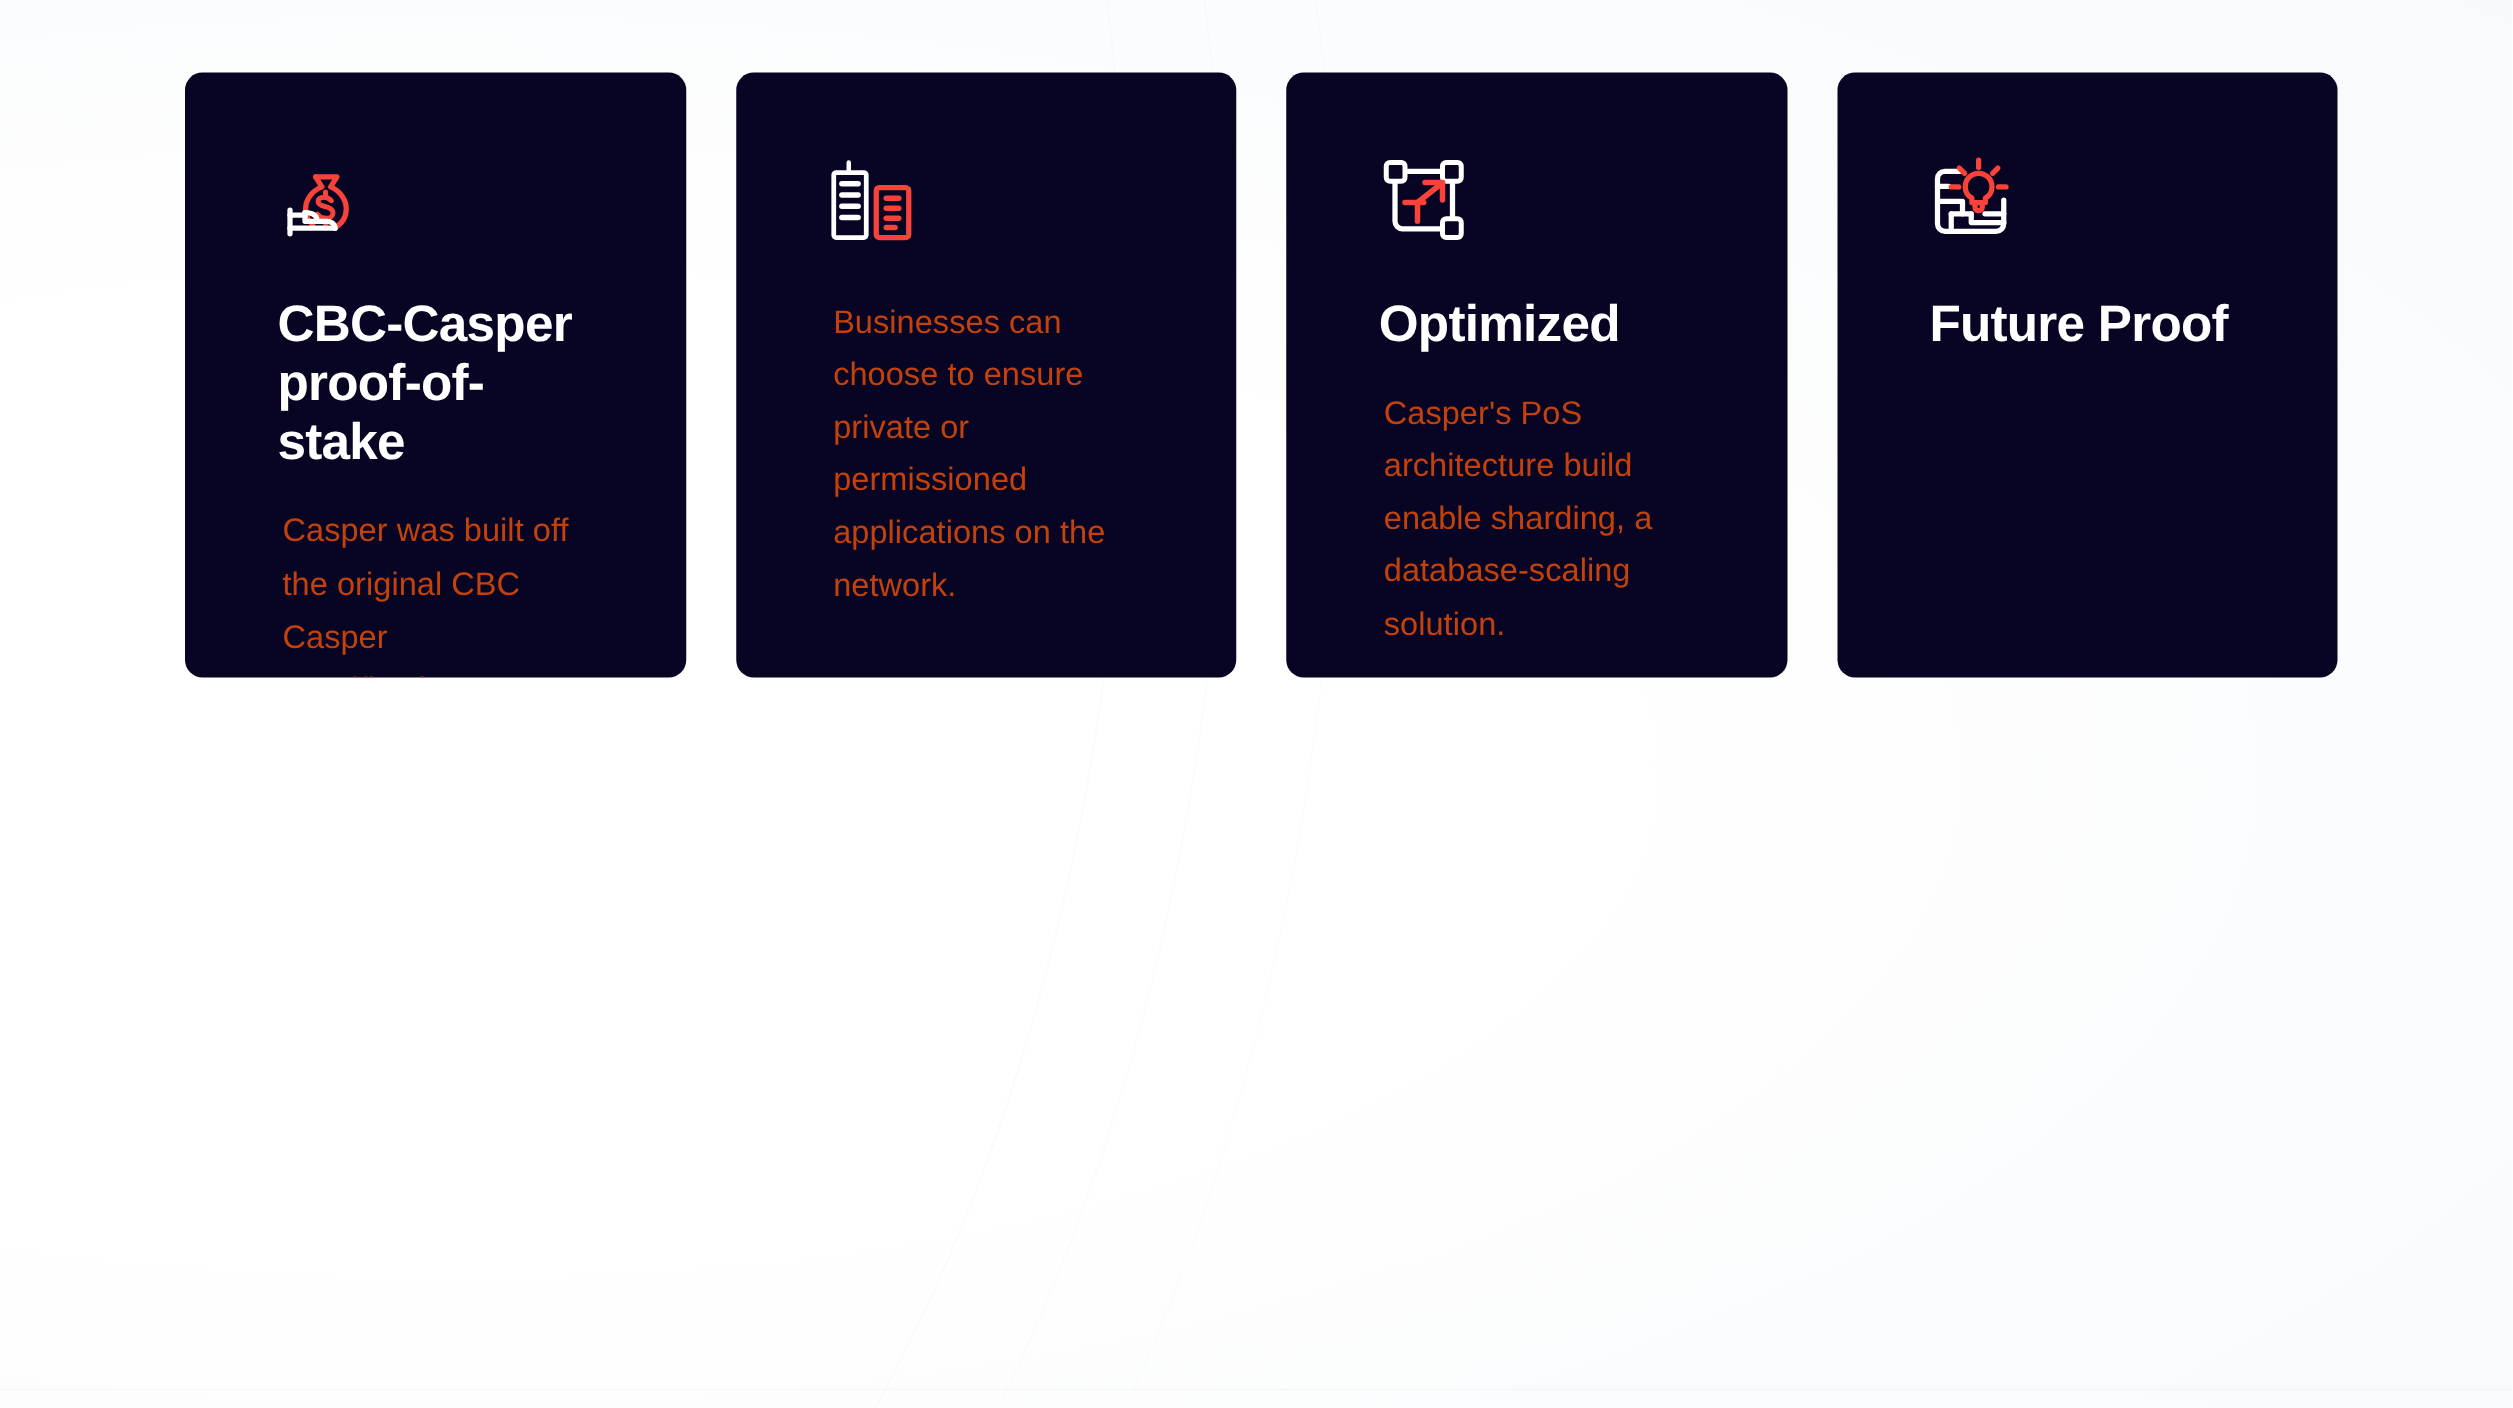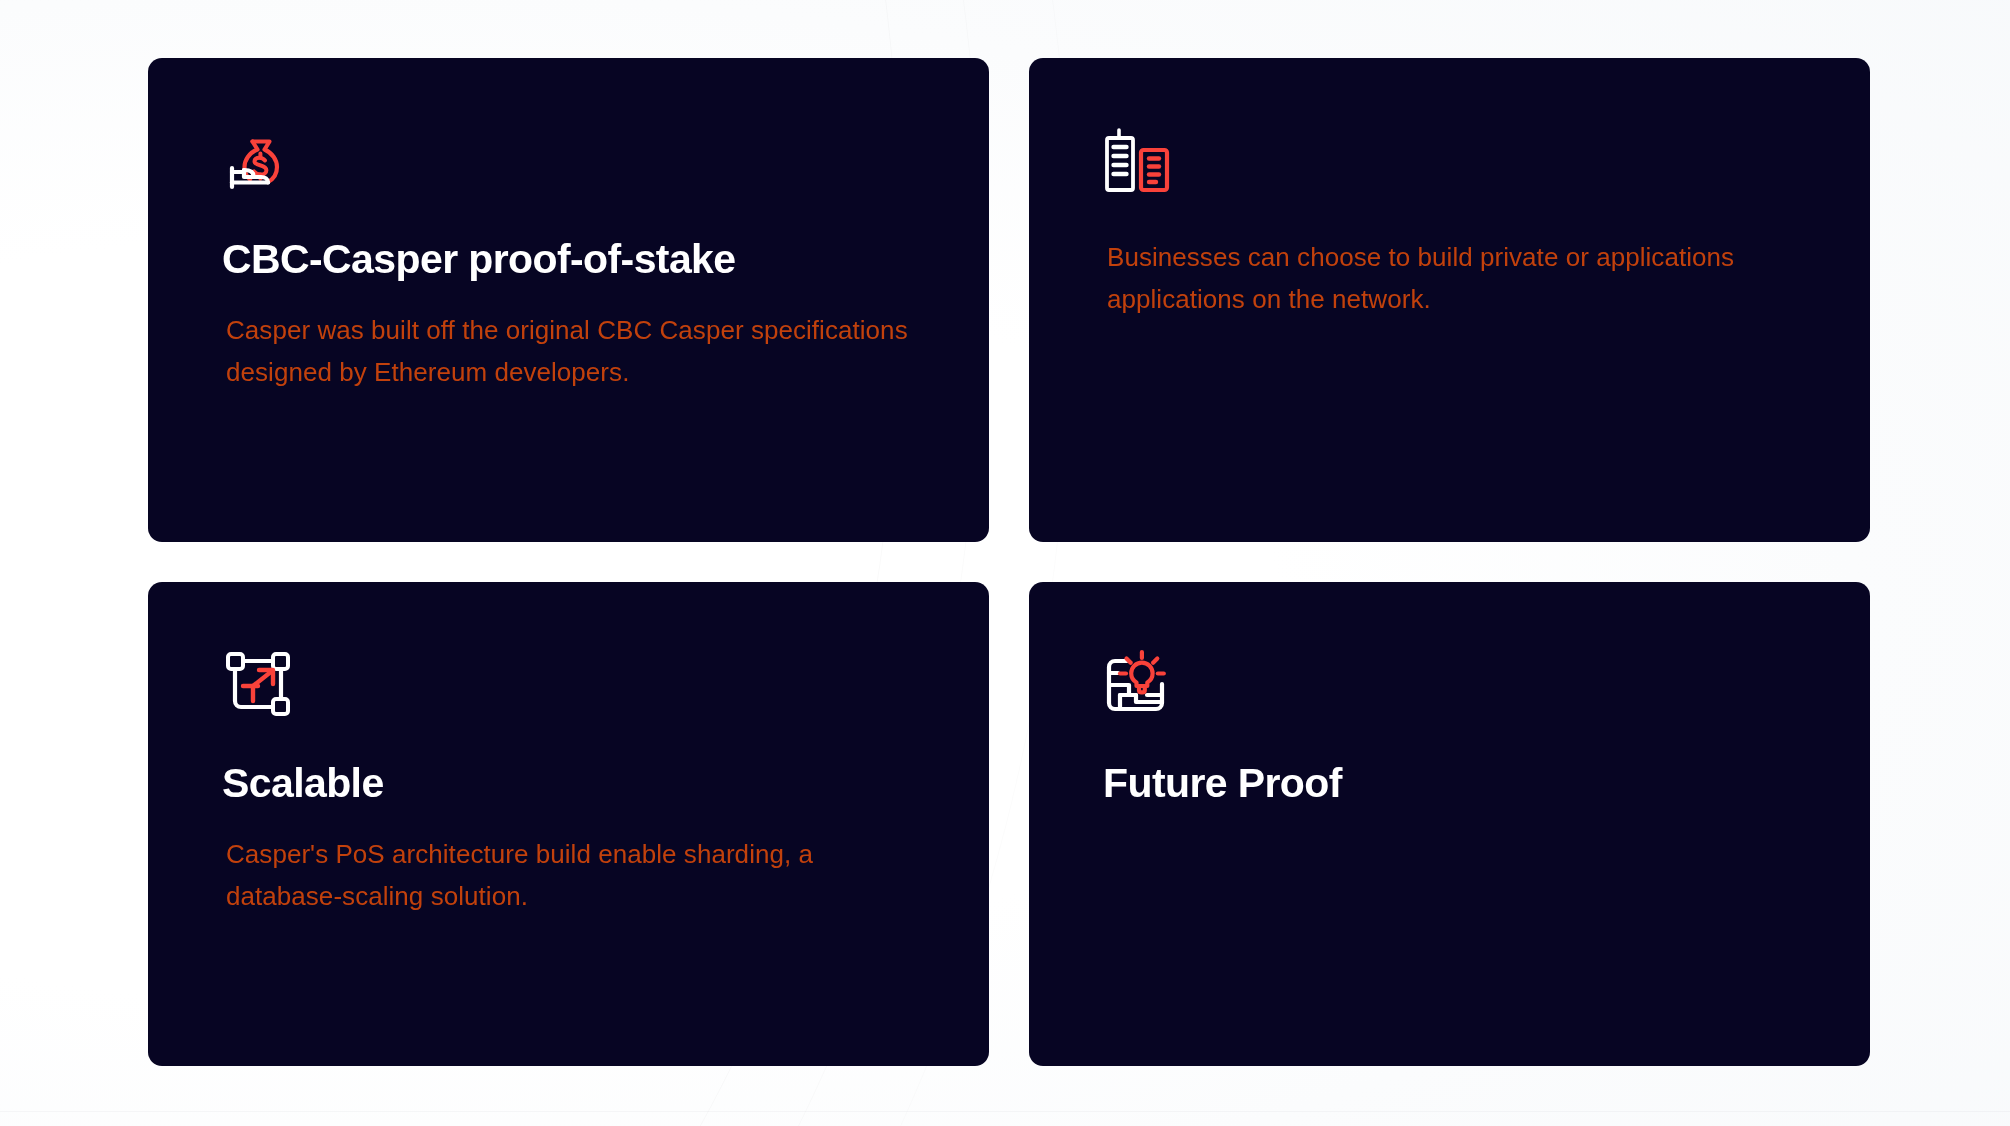--- a/index.html
+++ b/index.html
@@ -47,21 +47,21 @@
     pointer-events: none;
   }
 
   .grid {
     position: absolute;
     left: 148px;
     top: 58px;
     width: 1722px;
     height: 1008px;
     display: grid;
-    grid-template-columns: 1fr 1fr;
+    grid-template-columns: 1fr 1fr 1fr 1fr;
     grid-template-rows: 1fr 1fr;
     column-gap: 44px;
     row-gap: 40px;
     gap: 40px;
   }
 
   .card {
     background: #070523;
     border-radius: 14px;
     padding: 66px 74px 60px 74px;
@@ -142,40 +142,40 @@
           <path d="M10.5 41 L23.5 41" stroke="#ffffff" stroke-width="4.4" stroke-linecap="round"></path>
           <path d="M10.5 50 L23.5 50" stroke="#ffffff" stroke-width="4.4" stroke-linecap="round"></path>
 
           <rect x="38" y="26" width="26" height="40" rx="2.5" stroke="#f9423a" stroke-width="4.2"></rect>
           <path d="M46 34.5 L56 34.5" stroke="#f9423a" stroke-width="4.4" stroke-linecap="round"></path>
           <path d="M46 42.5 L56 42.5" stroke="#f9423a" stroke-width="4.4" stroke-linecap="round"></path>
           <path d="M46 50.5 L56 50.5" stroke="#f9423a" stroke-width="4.4" stroke-linecap="round"></path>
           <path d="M46 58 L53 58" stroke="#f9423a" stroke-width="4.4" stroke-linecap="round"></path>
         </svg>
       </span>
-      <p class="card-desc">Businesses can choose to build private or applications applications on the network.</p>
+      <p class="card-desc">Businesses can choose to ensure private or permissioned applications on the network.</p>
     </div>
 
     <div class="card">
       <span class="card-icon">
         <svg viewBox="0 0 72 72" fill="none" xmlns="http://www.w3.org/2000/svg">
 
           <path d="M13 20 L13 53 C13 56.3 15.7 59 19 59 L52 59" stroke="#ffffff" stroke-width="4.2" stroke-linecap="round" stroke-linejoin="round"></path>
           <path d="M20 13 L53 13 M59 20 L59 52" stroke="#ffffff" stroke-width="4.2" stroke-linecap="round"></path>
 
           <rect x="6" y="6" width="15" height="15" rx="3" fill="#070523" stroke="#ffffff" stroke-width="4"></rect>
           <rect x="51" y="6" width="15" height="15" rx="3" fill="#070523" stroke="#ffffff" stroke-width="4"></rect>
           <rect x="51" y="51" width="15" height="15" rx="3" fill="#070523" stroke="#ffffff" stroke-width="4"></rect>
 
           <path d="M21 38 L36 38 M31 53 L31 38" stroke="#f9423a" stroke-width="4.4" stroke-linecap="round"></path>
           <path d="M31 38 L50 23" stroke="#f9423a" stroke-width="4.4" stroke-linecap="round"></path>
           <path d="M37 22 L51 22 L51 36" stroke="#f9423a" stroke-width="4.4" stroke-linecap="round" stroke-linejoin="round"></path>
         </svg>
       </span>
-      <h3 class="card-title">Scalable</h3>
+      <h3 class="card-title">Optimized</h3>
       <p class="card-desc">Casper's PoS architecture build enable sharding, a database-scaling solution.</p>
     </div>
 
     <div class="card">
       <span class="card-icon">
         <svg viewBox="0 0 72 72" fill="none" xmlns="http://www.w3.org/2000/svg">
 
           <path d="M24 13 L12 13 C8.7 13 6 15.7 6 19 L6 55 C6 58.3 8.7 61 12 61 L53 61 C56.3 61 59 58.3 59 55 L59 36" stroke="#ffffff" stroke-width="4.2" stroke-linecap="round" stroke-linejoin="round"></path>
 
           <path d="M6 25 L15 25" stroke="#ffffff" stroke-width="4.2" stroke-linecap="round"></path>

